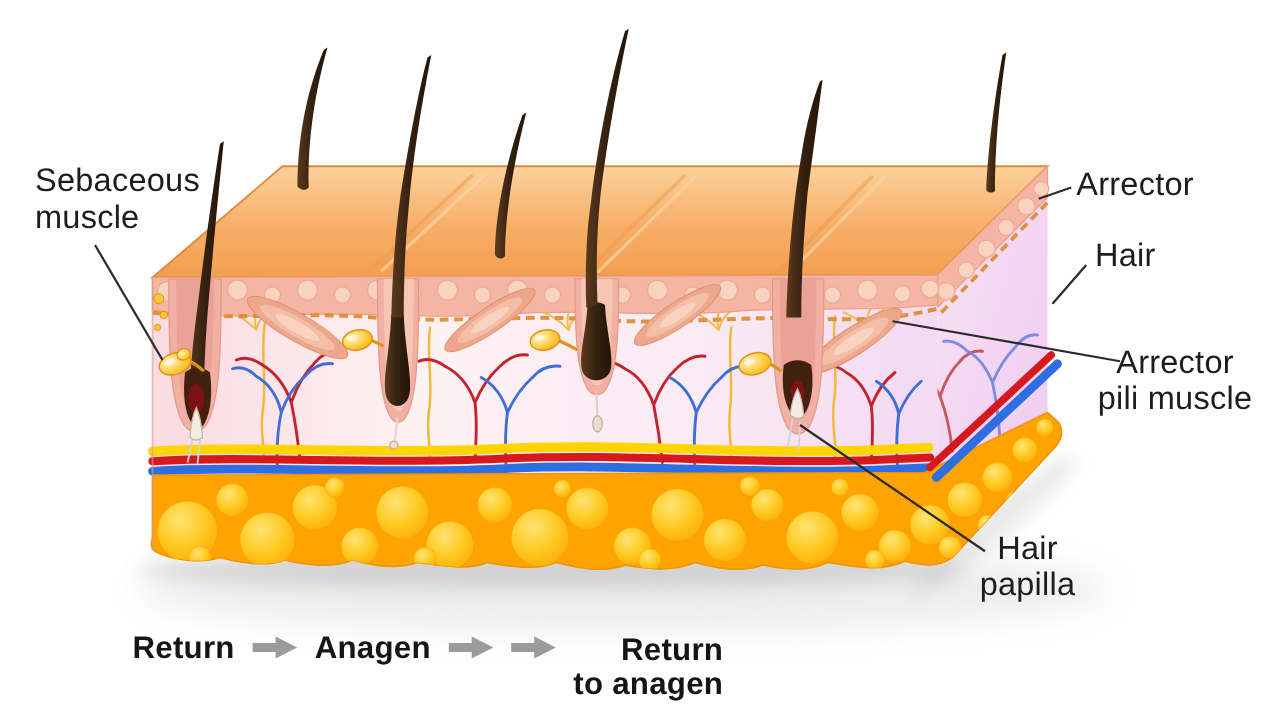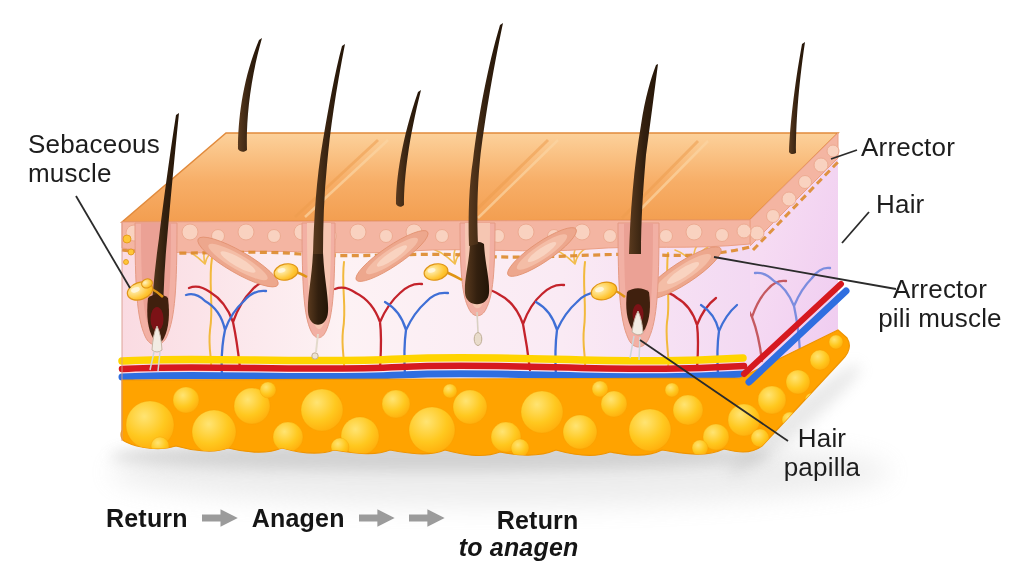--- a/index.html
+++ b/index.html
@@ -337,17 +337,17 @@
 </div>
 
 <div id="cycle-row">
   <span>Return</span>
   <span class="arrow"></span>
   <span>Anagen</span>
   <span class="arrow"></span>
   <span class="arrow"></span>
   <span class="return-block">
     <span style="display:block;">Return</span>
-    <span style="display:block;font-style:italic;">to anagen</span>
+    <span style="display:block;">to anagen</span>
   </span>
 </div>
 
 </div>
 
 </body></html>

